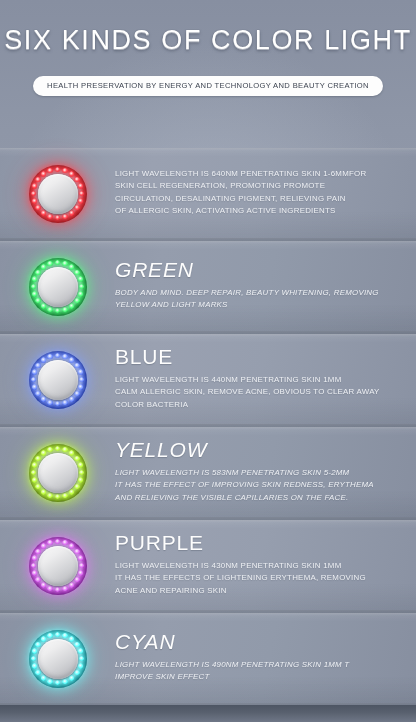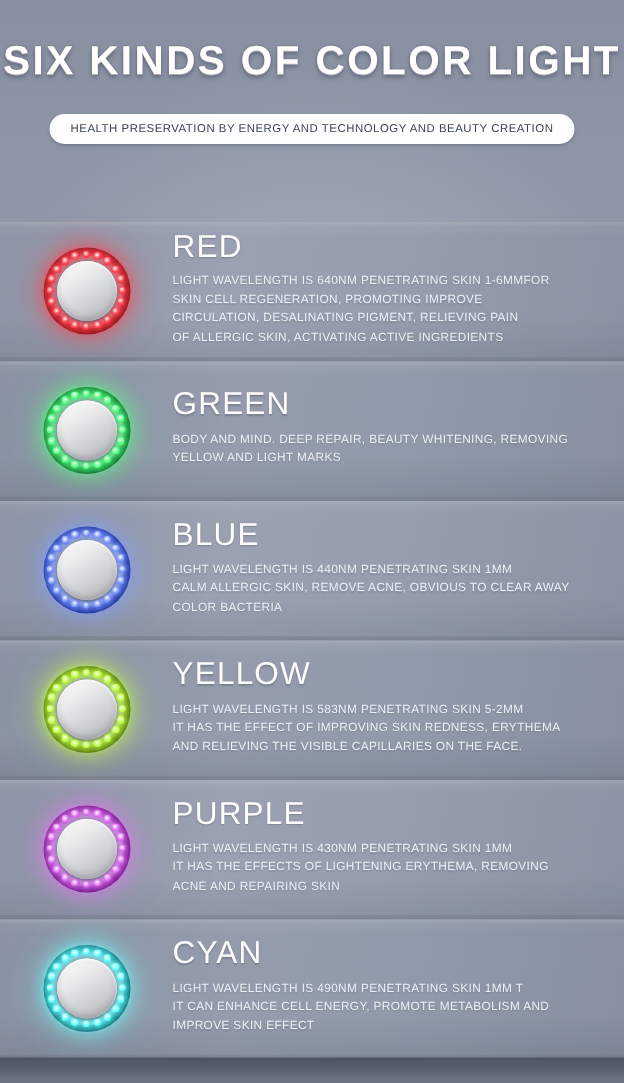--- a/index.html
+++ b/index.html
@@ -31,21 +31,21 @@
     height: 148px;
     box-sizing: border-box;
     padding-top: 26px;
     text-align: center;
   }
 
   .title {
     font-size: 27px;
     letter-spacing: 1.6px;
     color: #ffffff;
-    font-weight: 700;
+    font-weight: 400;
     white-space: nowrap;
     text-shadow:
       0 1px 0 rgba(255,255,255,0.45),
       0 2px 3px rgba(60,68,84,0.55),
       0 0 1px rgba(80,88,104,0.8);
     line-height: 1.1;
   }
 
   .subtitle-wrap {
     margin-top: 20px;
@@ -86,20 +86,21 @@
     border-bottom: 3px solid rgba(58,66,80,0.30);
   }
   .row.alt {
     background:
       linear-gradient(180deg,
         rgba(255,255,255,0.12) 0px, rgba(255,255,255,0.05) 2px,
         rgba(255,255,255,0.0) 8px,
         rgba(255,255,255,0.0) 70%,
         rgba(48,56,70,0.12) 100%),
       linear-gradient(100deg, #8a92a3 0%, #959dad 38%, #919aaa 64%, #878fa0 100%);
+    font-style: italic;
   }
 
   
   .ring-cell {
     width: 115px;
     flex: 0 0 115px;
     display: flex;
     align-items: center;
     justify-content: center;
   }
@@ -211,24 +212,23 @@
               <div class="dot" style="left: 4.8px; top: 29px; background: radial-gradient(circle at 45% 40%, rgb(255, 255, 255) 0%, rgb(255, 75, 86) 48%, rgb(241, 34, 48) 100%); box-shadow: rgba(255, 75, 86, 0.9) 0px 0px 4px 1.5px;"></div>
               <div class="dot" style="left: 5.98443px; top: 21.5218px; background: radial-gradient(circle at 45% 40%, rgb(255, 255, 255) 0%, rgb(255, 75, 86) 48%, rgb(241, 34, 48) 100%); box-shadow: rgba(255, 75, 86, 0.9) 0px 0px 4px 1.5px;"></div>
               <div class="dot" style="left: 9.42179px; top: 14.7756px; background: radial-gradient(circle at 45% 40%, rgb(255, 255, 255) 0%, rgb(255, 75, 86) 48%, rgb(241, 34, 48) 100%); box-shadow: rgba(255, 75, 86, 0.9) 0px 0px 4px 1.5px;"></div>
               <div class="dot" style="left: 14.7756px; top: 9.42179px; background: radial-gradient(circle at 45% 40%, rgb(255, 255, 255) 0%, rgb(255, 75, 86) 48%, rgb(241, 34, 48) 100%); box-shadow: rgba(255, 75, 86, 0.9) 0px 0px 4px 1.5px;"></div>
               <div class="dot" style="left: 21.5218px; top: 5.98443px; background: radial-gradient(circle at 45% 40%, rgb(255, 255, 255) 0%, rgb(255, 75, 86) 48%, rgb(241, 34, 48) 100%); box-shadow: rgba(255, 75, 86, 0.9) 0px 0px 4px 1.5px;"></div>
             </div>
             <div class="lens"></div>
           </div>
         </div>
         <div class="text-cell">
-          <div class="color-name">RED</div>
           <div class="desc">
             <div>LIGHT WAVELENGTH IS 640NM PENETRATING SKIN 1-6MMFOR</div>
-            <div>SKIN CELL REGENERATION, PROMOTING IMPROVE</div>
+            <div>SKIN CELL REGENERATION, PROMOTING PROMOTE</div>
             <div>CIRCULATION, DESALINATING PIGMENT, RELIEVING PAIN</div>
             <div>OF ALLERGIC SKIN, ACTIVATING ACTIVE INGREDIENTS</div>
           </div>
         </div>
       </div>
       <div class="row alt">
         <div class="ring-cell">
           <div class="ring">
             <div class="band" style="background: radial-gradient(circle, rgba(0, 0, 0, 0) 0%, rgba(0, 0, 0, 0) 56%, rgb(10, 107, 40) 62%, rgb(10, 107, 40) 88%, rgba(0, 0, 0, 0) 97%); box-shadow: rgba(92, 255, 135, 0.55) 0px 0px 12px 2px, rgba(92, 255, 135, 0.22) 0px 0px 22px 6px;"></div>
             <div class="dots">
@@ -404,21 +404,20 @@
               <div class="dot" style="left: 14.7756px; top: 9.42179px; background: radial-gradient(circle at 45% 40%, rgb(255, 255, 255) 0%, rgb(114, 255, 255) 48%, rgb(31, 222, 222) 100%); box-shadow: rgba(114, 255, 255, 0.9) 0px 0px 4px 1.5px;"></div>
               <div class="dot" style="left: 21.5218px; top: 5.98443px; background: radial-gradient(circle at 45% 40%, rgb(255, 255, 255) 0%, rgb(114, 255, 255) 48%, rgb(31, 222, 222) 100%); box-shadow: rgba(114, 255, 255, 0.9) 0px 0px 4px 1.5px;"></div>
             </div>
             <div class="lens"></div>
           </div>
         </div>
         <div class="text-cell">
           <div class="color-name">CYAN</div>
           <div class="desc">
             <div>LIGHT WAVELENGTH IS 490NM PENETRATING SKIN 1MM T</div>
-            <div>IT CAN ENHANCE CELL ENERGY, PROMOTE METABOLISM AND</div>
             <div>IMPROVE SKIN EFFECT</div>
           </div>
         </div>
       </div>
     </div>
 
   <div class="bottom-band"></div>
 </div>
 
 </body></html>

